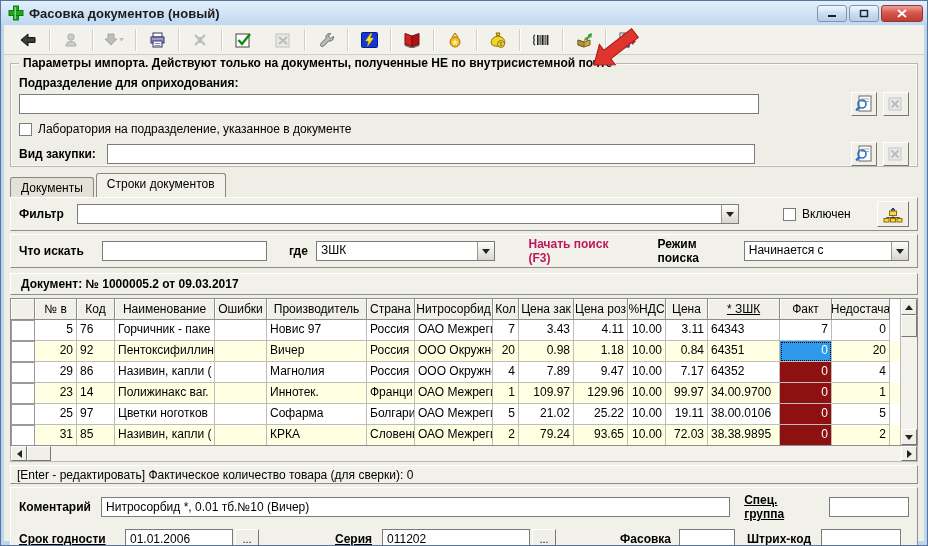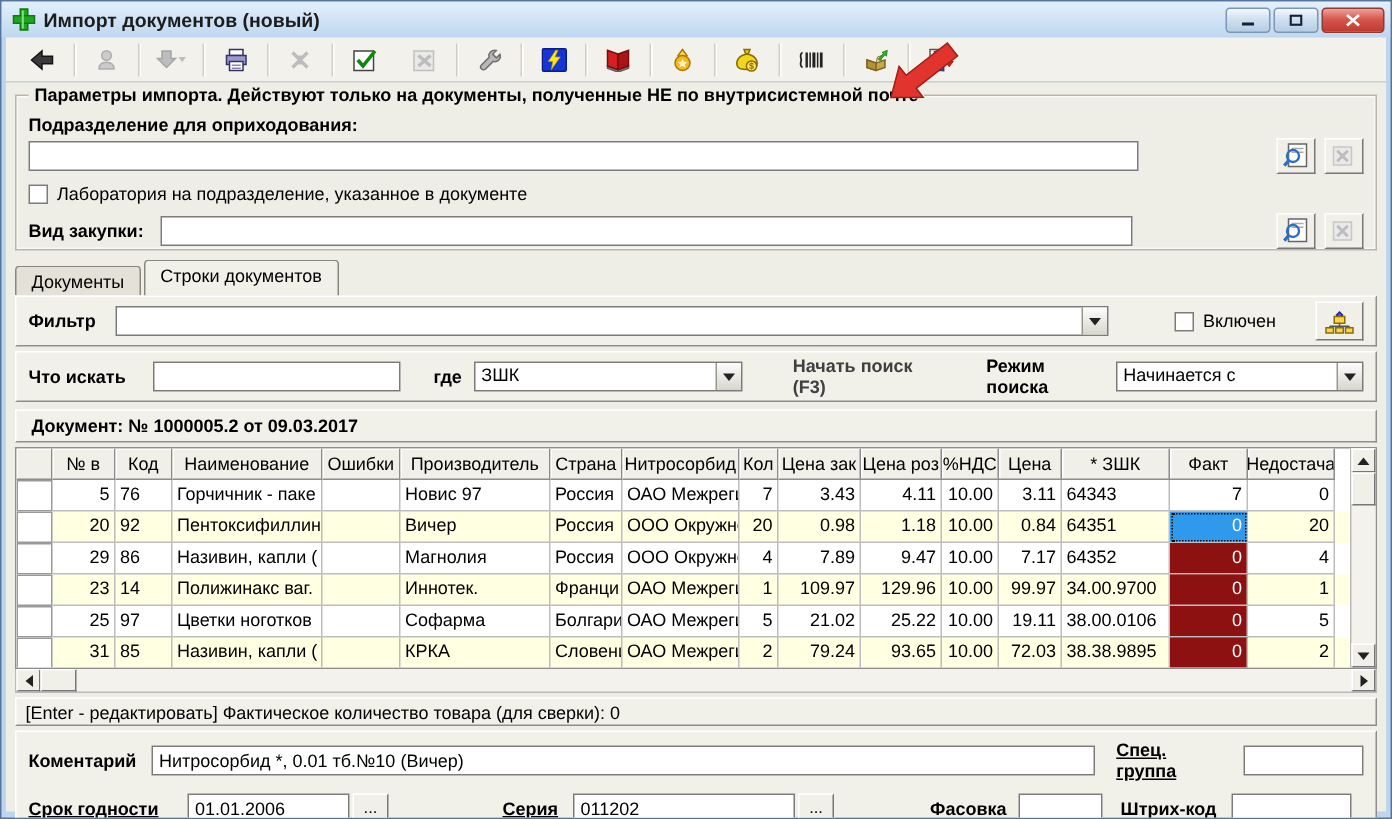--- a/index.html
+++ b/index.html
@@ -47,21 +47,21 @@
   .tab.active{ background:#f1f0e9; height:24px; position:relative; z-index:2; font-size:12px; }
   .panel3d{ border:1px solid; border-color:#ffffff #8e8e8e #8e8e8e #ffffff; background:#f1f0e9; }
   .filterbar{ height:34px; display:flex; align-items:center; padding:0 8px; position:relative; z-index:1; }
   .searchbar{ height:34px; display:flex; align-items:center; padding:0 8px; margin-top:3px; }
   .combo{ display:flex; background:#fff; border:1px solid #7b7b7b; height:20px; }
   .combo .cval{ flex:1; font-size:12px; padding:1px 4px; white-space:nowrap; overflow:hidden; }
   .drop-btn{ width:17px; background:linear-gradient(#fdfdfd,#d8d6cc); border-left:1px solid #9a988e;
              display:flex; align-items:center; justify-content:center; cursor:pointer; }
   .tri-down{ width:0; height:0; border-left:4px solid transparent; border-right:4px solid transparent;
              border-top:5px solid #222; }
-  .disabled-text{ color:#404040; font-weight:bold; font-size:12px; }
+  .disabled-text{ color:#be185d; font-weight:bold; font-size:12px; }
   
   .docbar{ height:22px; margin-top:5px; display:flex; align-items:center; padding:0 10px;
            font-size:12px; font-weight:bold; }
   
   .tablewrap{ position:relative; margin-top:3px; height:148px; border:1px solid #8e8e8e;
               background:#fff; display:flex; }
   .grid{ flex:1; overflow:hidden; }
   .grid-header{ display:flex; height:21px; }
   .hcell{ background:#f0efe8; border-right:1px solid #8c8c8c; border-bottom:1px solid #8c8c8c;
           box-shadow:inset 1px 1px 0 #ffffff; font-size:12px; display:flex; align-items:center;
@@ -96,21 +96,21 @@
 <body>
 
 <div class="window">
 
   <div class="titlebar">
     <svg class="title-icon" viewBox="0 0 16 16">
       <rect x="5.5" y="1" width="5" height="14" fill="#1fa51f" stroke="#0d7a0d"></rect>
       <rect x="1" y="5.5" width="14" height="5" fill="#1fa51f" stroke="#0d7a0d"></rect>
       <rect x="6.5" y="2" width="1.4" height="12" fill="#7fe07f"></rect>
     </svg>
-    <span class="title-text">Импорт документов (новый)</span>
+    <span class="title-text">Фасовка документов (новый)</span>
     <div class="tb-btns">
       <div class="tb-btn">
         <svg width="10" height="9" viewBox="0 0 10 9">
             <rect x="1" y="6" width="8" height="2" fill="#123"></rect>
           </svg>
       </div>
       <div class="tb-btn">
         <svg width="10" height="9" viewBox="0 0 10 9">
             <rect x="1.5" y="1.5" width="7" height="6" fill="none" stroke="#123" stroke-width="1.4"></rect>
           </svg>
@@ -361,21 +361,21 @@
             <div class="hcell" style="width: 100px;">Наименование</div>
             <div class="hcell" style="width: 52px;">Ошибки</div>
             <div class="hcell" style="width: 100px;">Производитель</div>
             <div class="hcell" style="width: 48px;">Страна</div>
             <div class="hcell" style="width: 78px;">Нитросорбид</div>
             <div class="hcell" style="width: 26px;">Кол</div>
             <div class="hcell" style="width: 55px;">Цена зак</div>
             <div class="hcell" style="width: 54px;">Цена роз</div>
             <div class="hcell" style="width: 38px;">%НДС</div>
             <div class="hcell" style="width: 42px;">Цена</div>
-            <div class="hcell" style="width: 72px;">* ЗШК</div>
+            <div class="hcell" style="width: 72px; text-decoration: underline;">* ЗШК</div>
             <div class="hcell" style="width: 52px;">Факт</div>
             <div class="hcell" style="width: 58px;">Недостача</div>
           </div>
           <div class="grid-row">
             <div class="gcell sel-cell" style="width: 24px;"></div>
             <div class="gcell r" style="width: 42px;">5</div>
             <div class="gcell" style="width: 38px;">76</div>
             <div class="gcell" style="width: 100px;">Горчичник - паке</div>
             <div class="gcell" style="width: 52px;"></div>
             <div class="gcell" style="width: 100px;">Новис 97</div>

